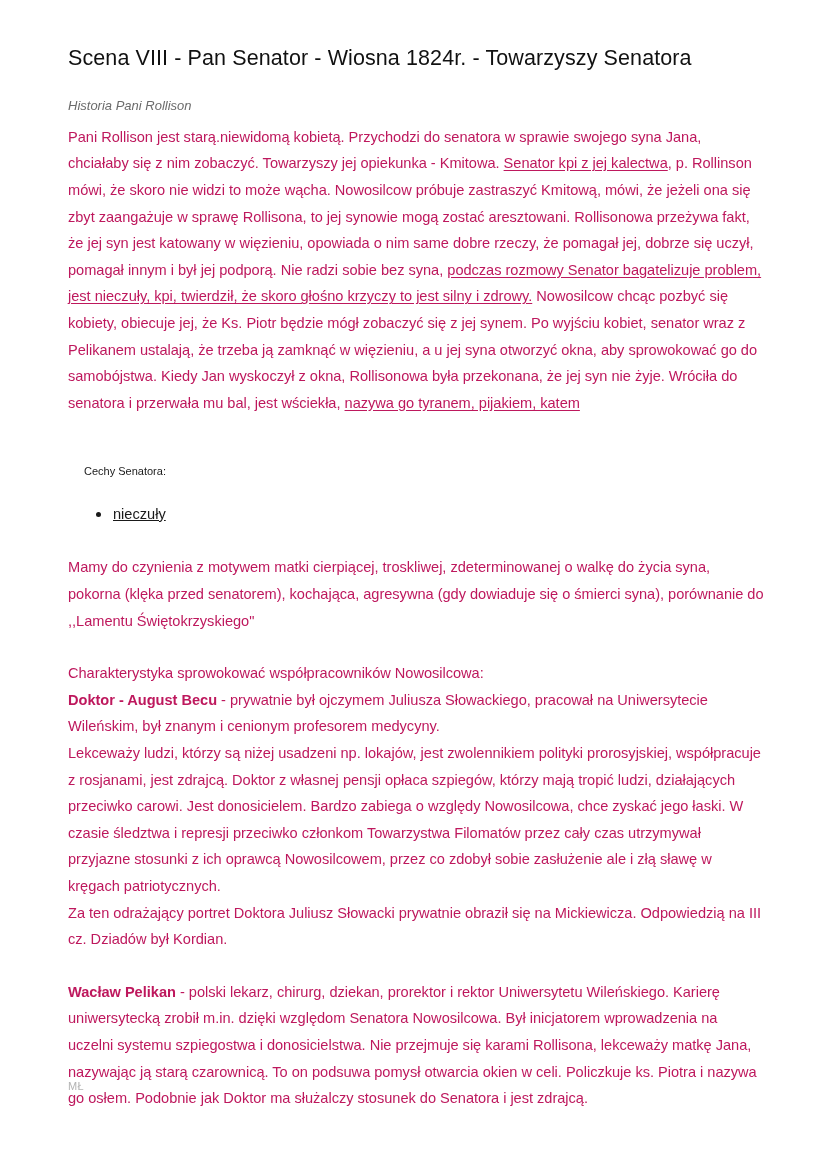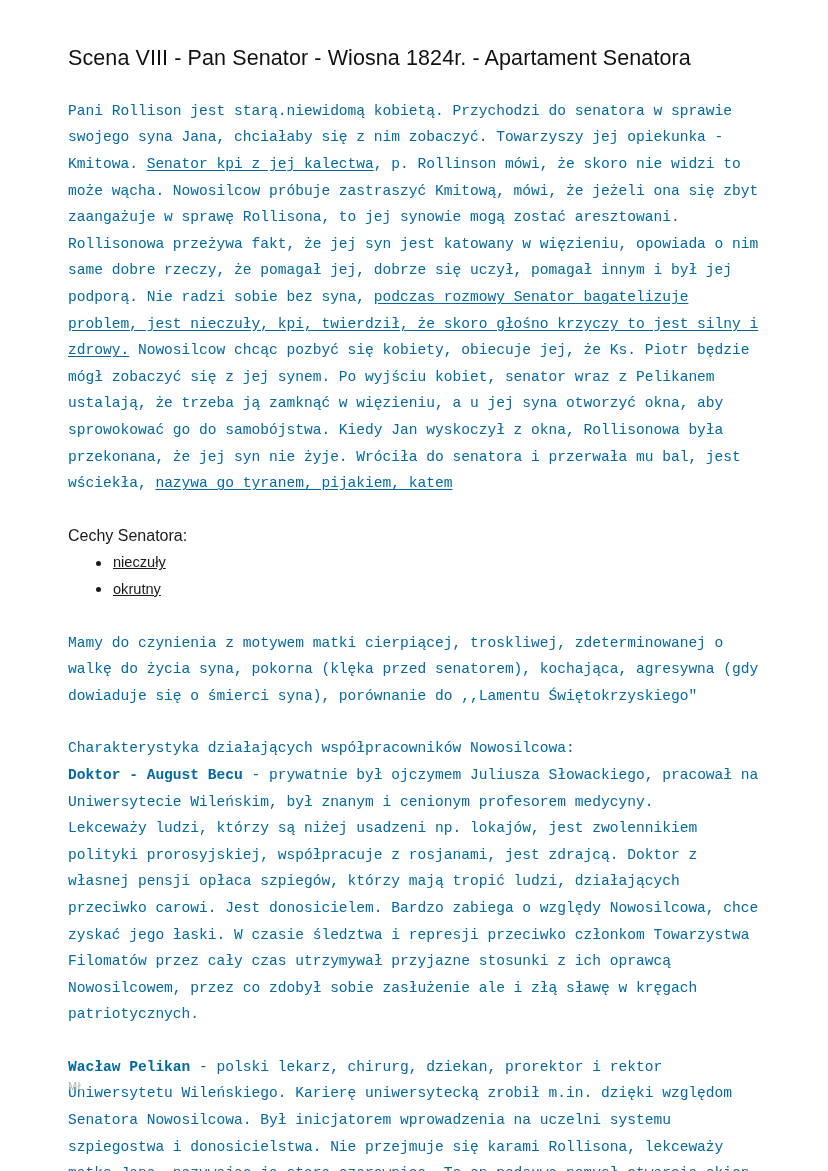--- a/index.html
+++ b/index.html
@@ -32,33 +32,32 @@
     font-size: 13px;
     font-style: italic;
     color: #6b6b6b;
     margin: 0 0 9px 0;
     line-height: 1.3;
   }
   p.body {
     font-size: 14.6px;
     line-height: 26.6px;
     margin: 0;
-    color: #0369a1;
+    color: #be185d;
     text-align: left;
     letter-spacing: -0.02px;
-    font-family: Liberation Mono, monospace;
   }
   .gap-md { height: 26px; }
   .gap-lg { height: 27px; }
   u.em { text-decoration: underline; text-underline-offset: 2px; }
   b.name { font-weight: 700; text-align: right; }
   .list-head {
-    font-size: 16px;
+    font-size: 11px;
     line-height: 26.6px;
-    margin: 0;
+    margin: 16px;
   }
   ul.traits {
     list-style: none;
     margin: 0;
     padding: 0;
     text-decoration: underline;
   }
   ul.traits li {
     font-size: 14.6px;
     line-height: 26.6px;
@@ -83,43 +82,44 @@
     font-size: 11px;
     color: #b3b3b3;
     letter-spacing: 0.3px;
   }
 </style>
 </head>
 <body>
 
 <div class="page">
 
-  <h1 class="doc-title">Scena VIII - Pan Senator - Wiosna 1824r. - Apartament Senatora</h1>
+  <h1 class="doc-title">Scena VIII - Pan Senator - Wiosna 1824r. - Towarzyszy Senatora</h1>
 
+  <div class="subtitle">Historia Pani Rollison</div>
 
   <p class="body"><span>Pani Rollison jest starą.niewidomą kobietą. Przychodzi do senatora w sprawie swojego syna Jana, chciałaby się z nim zobaczyć. Towarzyszy jej opiekunka - Kmitowa. </span><u class="em">Senator kpi z jej kalectwa</u><span>, p. Rollinson mówi, że skoro nie widzi to może wącha. Nowosilcow próbuje zastraszyć Kmitową, mówi, że jeżeli ona się zbyt zaangażuje w sprawę Rollisona, to jej synowie mogą zostać aresztowani. Rollisonowa przeżywa fakt, że jej syn jest katowany w więzieniu, opowiada o nim same dobre rzeczy, że pomagał jej, dobrze się uczył, pomagał innym i był jej podporą. Nie radzi sobie bez syna, </span><u class="em">podczas rozmowy Senator bagatelizuje problem, jest nieczuły, kpi, twierdził, że skoro głośno krzyczy to jest silny i zdrowy.</u><span> Nowosilcow chcąc pozbyć się kobiety, obiecuje jej, że Ks. Piotr będzie mógł zobaczyć się z jej synem. Po wyjściu kobiet, senator wraz z Pelikanem ustalają, że trzeba ją zamknąć w więzieniu, a u jej syna otworzyć okna, aby sprowokować go do samobójstwa. Kiedy Jan wyskoczył z okna, Rollisonowa była przekonana, że jej syn nie żyje. Wróciła do senatora i przerwała mu bal, jest wściekła, </span><u class="em">nazywa go tyranem, pijakiem, katem</u></p>
 
   <div class="gap-md"></div>
 
   <div class="list-head">Cechy Senatora:</div>
   <ul class="traits">
     <li><span>nieczuły</span></li>
-    <li><span>okrutny</span></li>
   </ul>
 
   <div class="gap-lg"></div>
 
   <p class="body">Mamy do czynienia z motywem matki cierpiącej, troskliwej, zdeterminowanej o walkę do życia syna, pokorna (klęka przed senatorem), kochająca, agresywna (gdy dowiaduje się o śmierci syna), porównanie do ,,Lamentu Świętokrzyskiego"</p>
 
   <div class="gap-md"></div>
 
-  <p class="body">Charakterystyka działających współpracowników Nowosilcowa:</p>
+  <p class="body">Charakterystyka sprowokować współpracowników Nowosilcowa:</p>
 
   <p class="body"><b class="name">Doktor - August Becu</b><span> - prywatnie był ojczymem Juliusza Słowackiego, pracował na Uniwersytecie Wileńskim, był znanym i cenionym profesorem medycyny.</span></p>
   <p class="body">Lekceważy ludzi, którzy są niżej usadzeni np. lokajów, jest zwolennikiem polityki prorosyjskiej, współpracuje z rosjanami, jest zdrajcą. Doktor z własnej pensji opłaca szpiegów, którzy mają tropić ludzi, działających przeciwko carowi. Jest donosicielem. Bardzo zabiega o względy Nowosilcowa, chce zyskać jego łaski. W czasie śledztwa i represji przeciwko członkom Towarzystwa Filomatów przez cały czas utrzymywał przyjazne stosunki z ich oprawcą Nowosilcowem, przez co zdobył sobie zasłużenie ale i złą sławę w kręgach patriotycznych.</p>
+  <p class="body">Za ten odrażający portret Doktora Juliusz Słowacki prywatnie obraził się na Mickiewicza. Odpowiedzią na III cz. Dziadów był Kordian.</p>
 
   <div class="gap-md"></div>
 
   <p class="body"><b class="name">Wacław Pelikan</b><span> - polski lekarz, chirurg, dziekan, prorektor i rektor Uniwersytetu Wileńskiego. Karierę uniwersytecką zrobił m.in. dzięki względom Senatora Nowosilcowa. Był inicjatorem wprowadzenia na uczelni systemu szpiegostwa i donosicielstwa. Nie przejmuje się karami Rollisona, lekceważy matkę Jana, nazywając ją starą czarownicą. To on podsuwa pomysł otwarcia okien w celi. Policzkuje ks. Piotra i nazywa go osłem. Podobnie jak Doktor ma służalczy stosunek do Senatora i jest zdrajcą.</span></p>
 
   <div class="footer-mark">MŁ</div>
 
 </div>
 
 </body></html>

